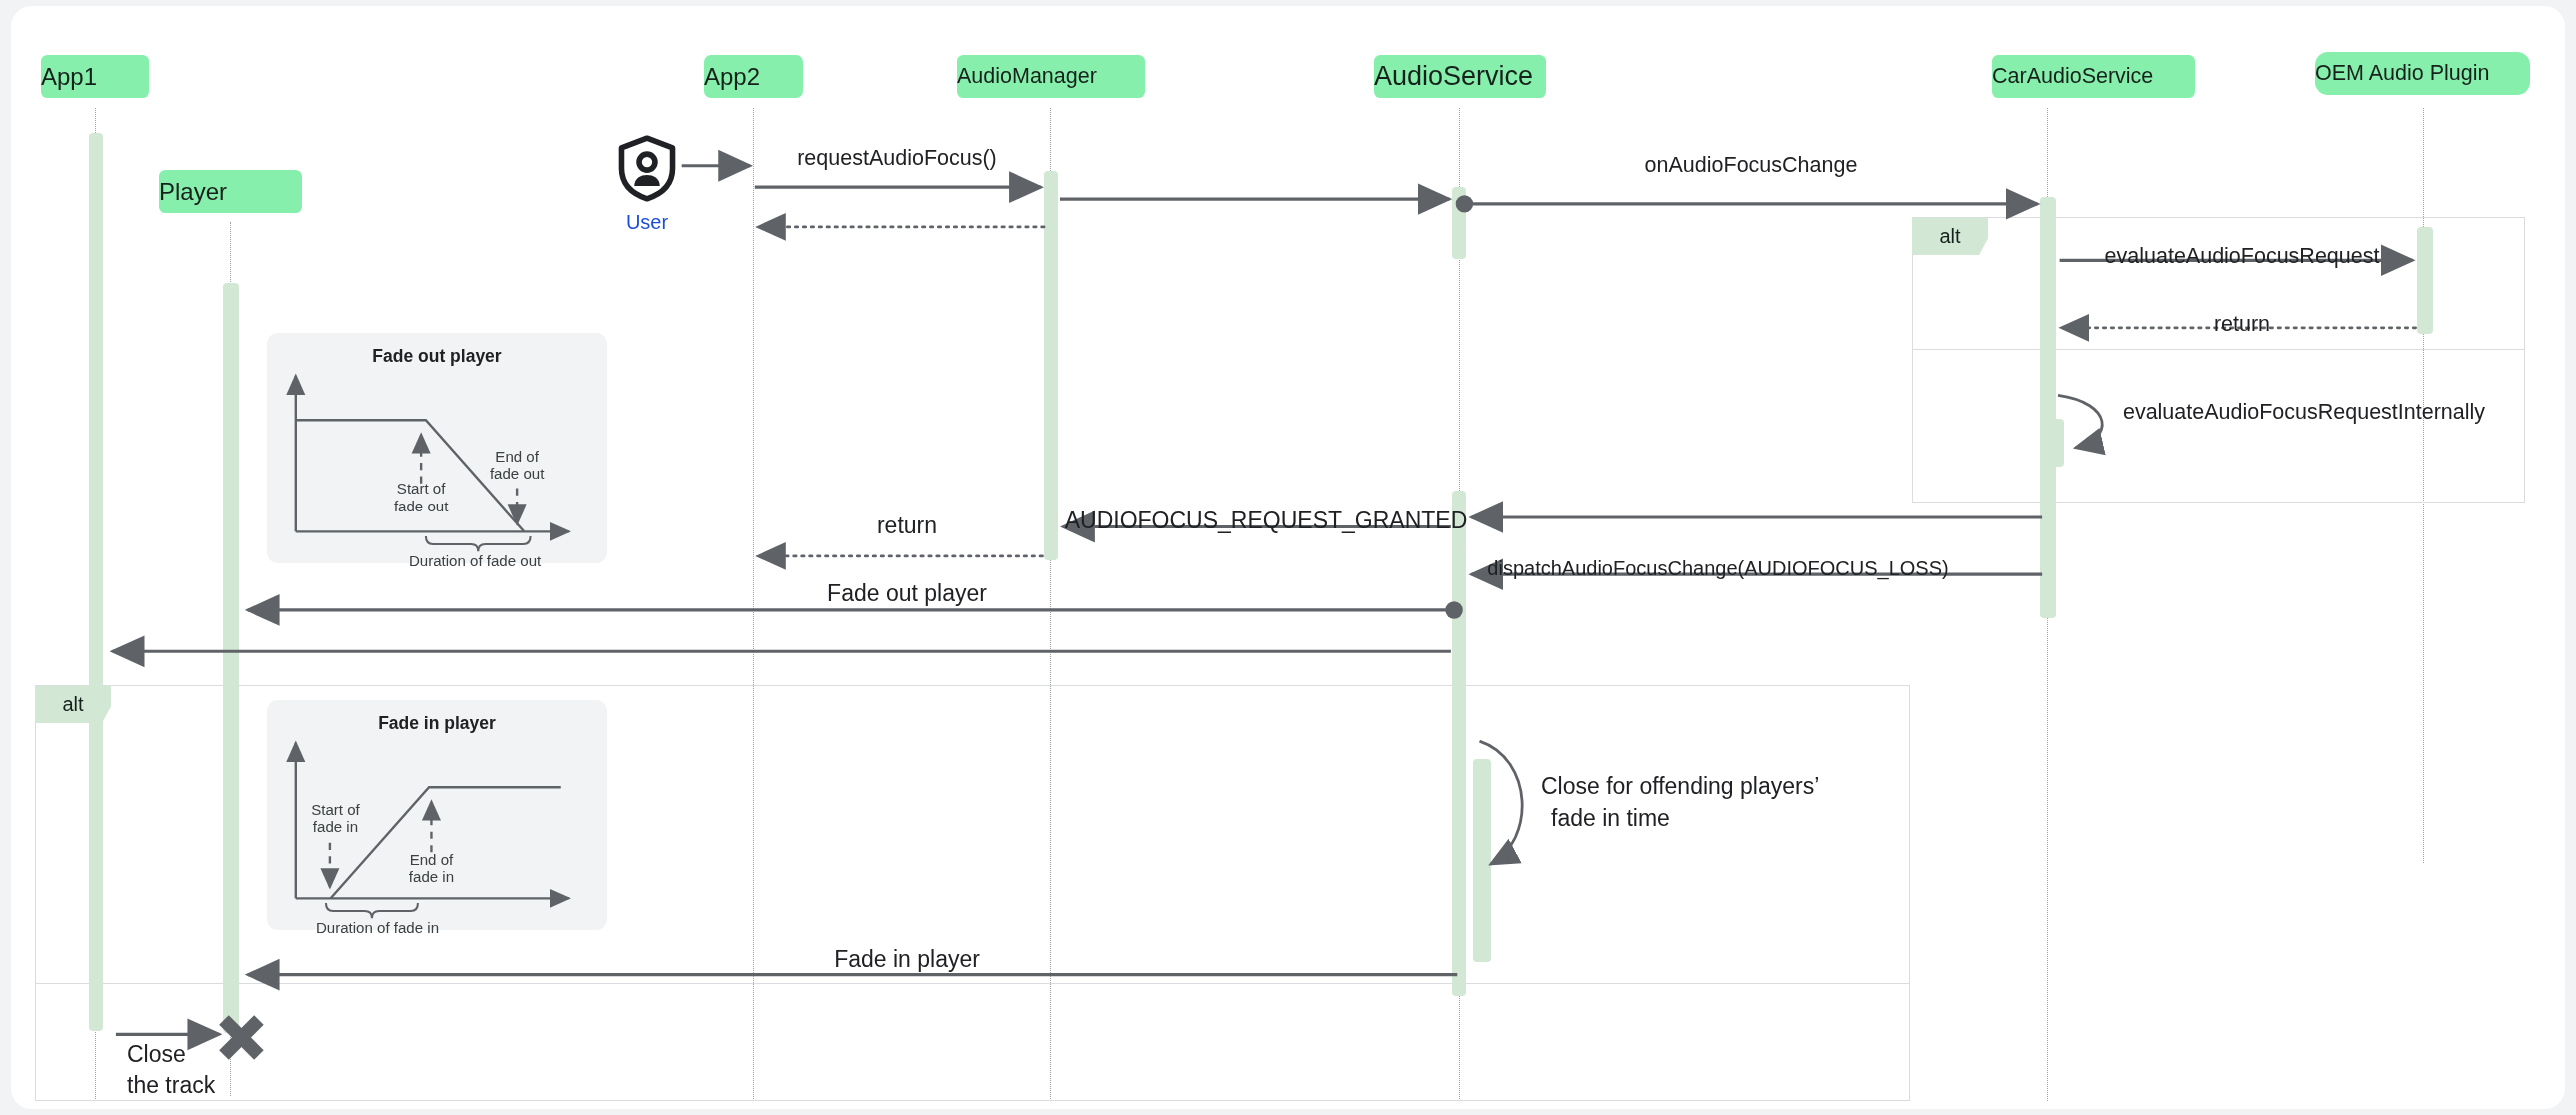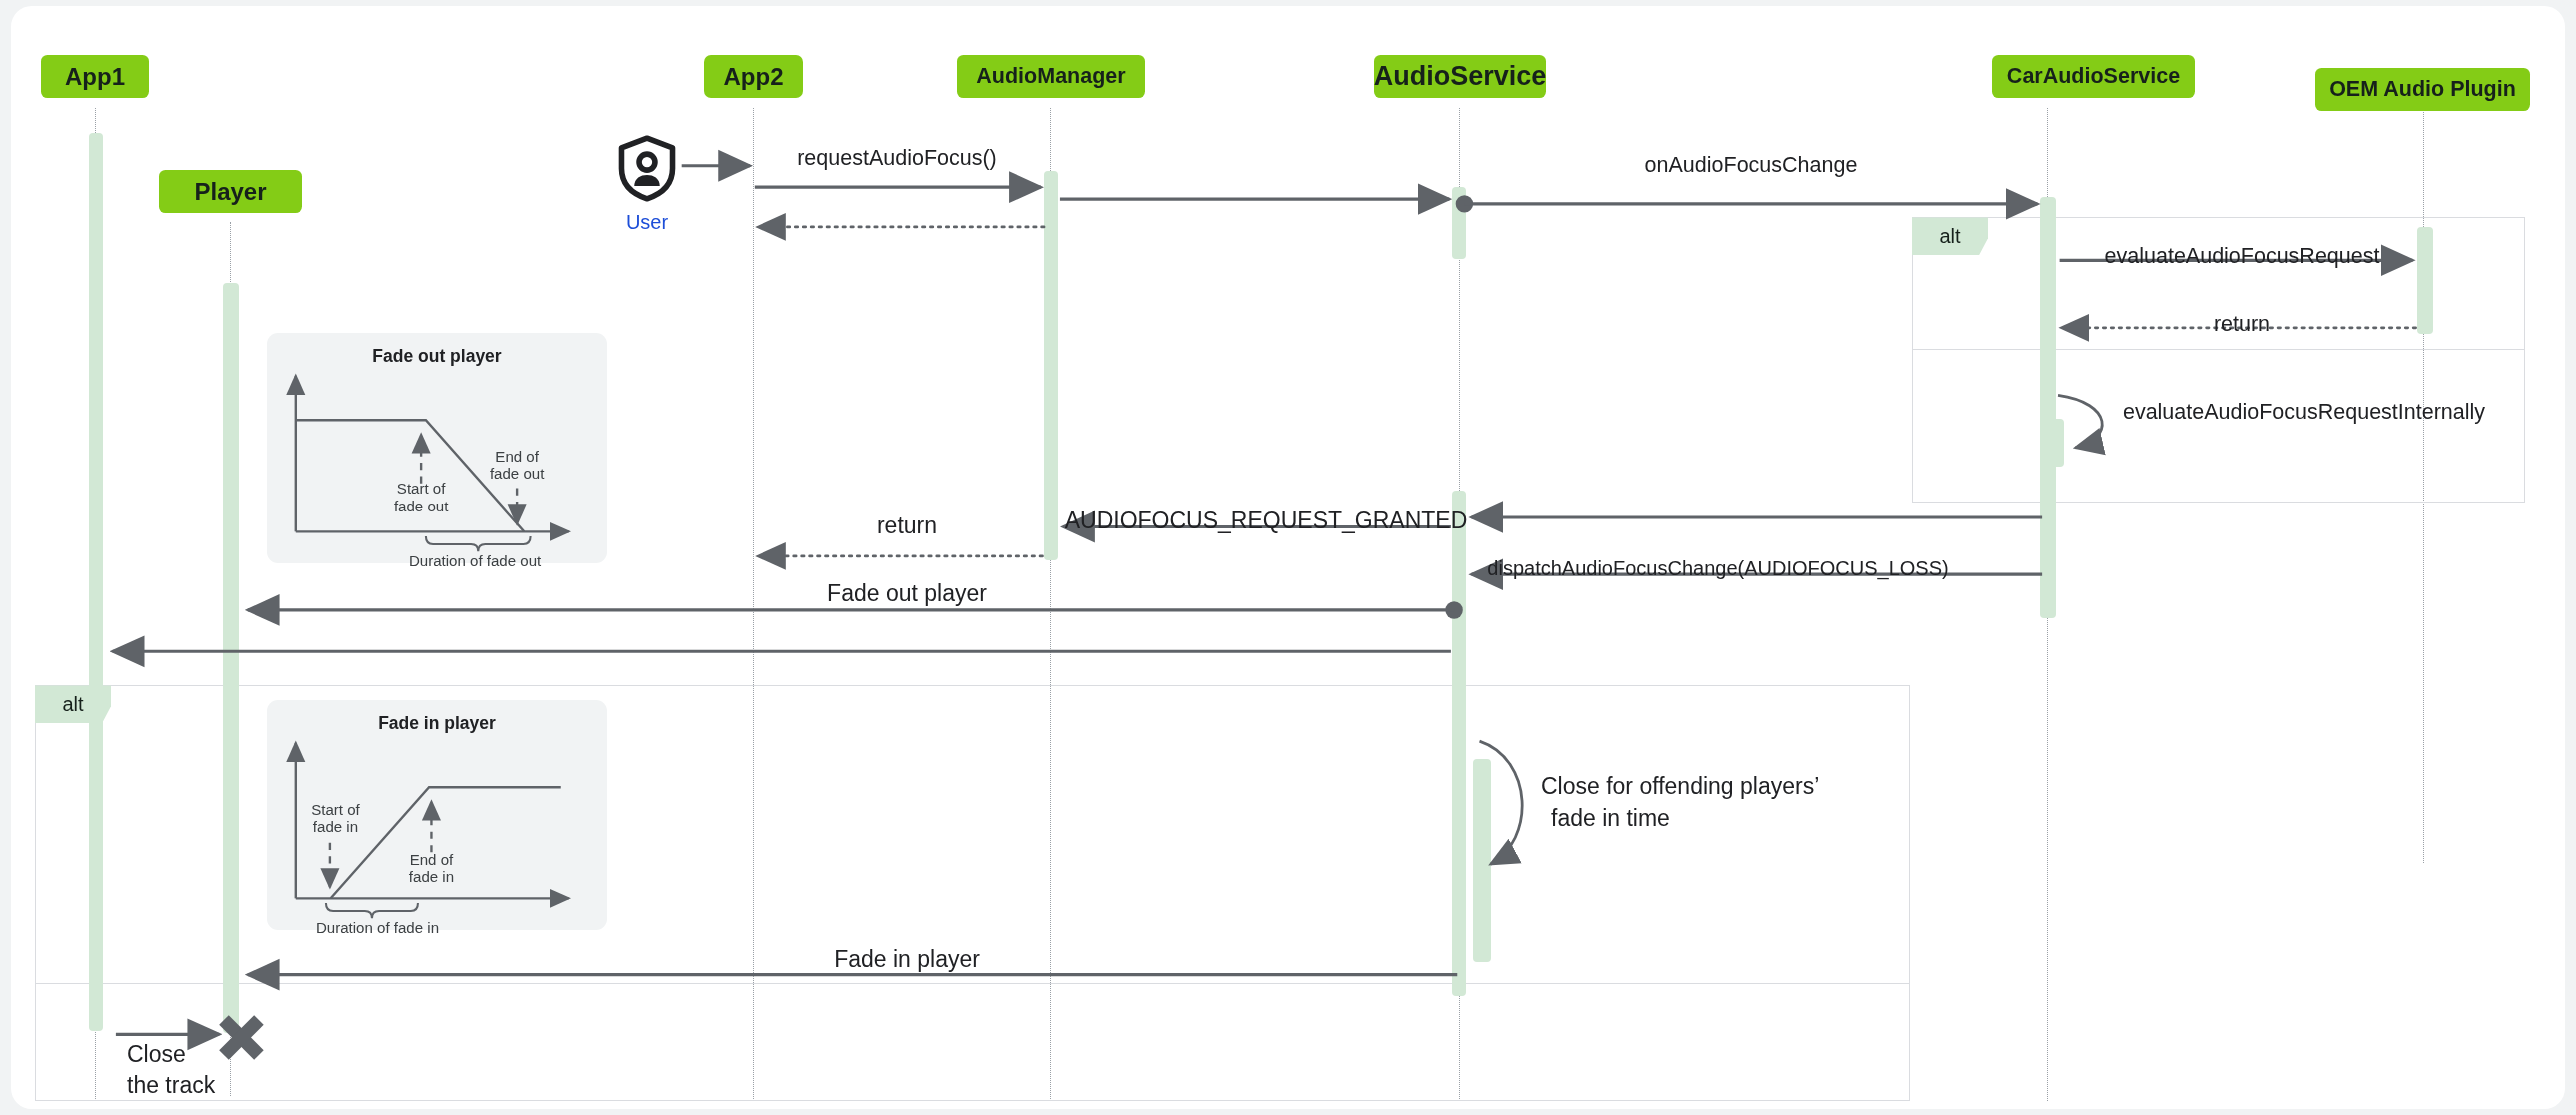--- a/index.html
+++ b/index.html
@@ -1,22 +1,22 @@
 <!DOCTYPE html>
 <html style="font-size:12.7px"><head>
 <meta charset="utf-8">
 <style>
   html,body{margin:0;padding:0;background:#f1f3f4;}
   body{font-family:"Liberation Sans",sans-serif;}
   #page{position:relative;width:2576px;height:1116px;background:#f1f3f4;overflow:hidden;}
   #canvas{position:absolute;left:11px;top:6.4px;width:2554px;height:1103px;background:#ffffff;border-radius:20.7px;overflow:hidden;}
   .abs{position:absolute;}
   
-  .pbox{position:absolute;background:#84cc16;border-radius:6.4px;display:flex;align-items:center;
-        justify-content:center;font-weight:bold;color:#16211b;white-space:nowrap;}
+  .pbox{position:absolute;background:#86efac;border-radius:6.4px;display:flex;align-items:center;
+        font-weight:normal;color:#16211b;white-space:nowrap;}
   
   .lifeline{position:absolute;width:0;border-left:1.6px dotted #9aa0a6;}
   
   .act{position:absolute;background:#d2e8d5;border-radius:4px;}
   
   .msg{position:absolute;color:#202124;white-space:nowrap;}
   .msg.c{transform:translateX(-50%);}
   
   .frag{position:absolute;border:0.8px solid #dadce0;box-sizing:border-box;}
   .fragline{position:absolute;height:0;border-top:0.8px solid #dadce0;}
@@ -74,21 +74,21 @@
   </div>
   <div class="pbox" style="left:946px;top:49px;width:188px;height:43px;font-size:21.5px;">
     <span>AudioManager</span>
   </div>
   <div class="pbox" style="left:1363px;top:49px;width:172px;height:43px;font-size:27px;">
     <span>AudioService</span>
   </div>
   <div class="pbox" style="left:1934px;top:49px;width:203px;height:43px;font-size:21.5px;margin-left:47px;">
     <span>CarAudioService</span>
   </div>
-  <div class="pbox" style="left:2304px;top:62px;width:215px;height:43px;font-size:21.5px;">
+  <div class="pbox" style="left:2304px;top:46px;width:215px;height:43px;font-size:21.5px;border-radius:13px;">
     <span>OEM Audio Plugin</span>
   </div>
 
   <div class="abs" style="left:604px;top:129px;width:64px;height:67px;">
     <svg width="64" height="67" viewBox="0 0 80 84">
       <path d="M40 4 L72 16 L72 42 C72 62 58 74 40 80 C22 74 8 62 8 42 L8 16 Z" fill="none" stroke="#202124" stroke-width="7" stroke-linejoin="round"></path>
       <circle cx="40" cy="34" r="10" fill="none" stroke="#202124" stroke-width="7"></circle>
       <path d="M24 64 C24 54 32 50 40 50 C48 50 56 54 56 64 Z" fill="#202124"></path>
     </svg>
   </div>

